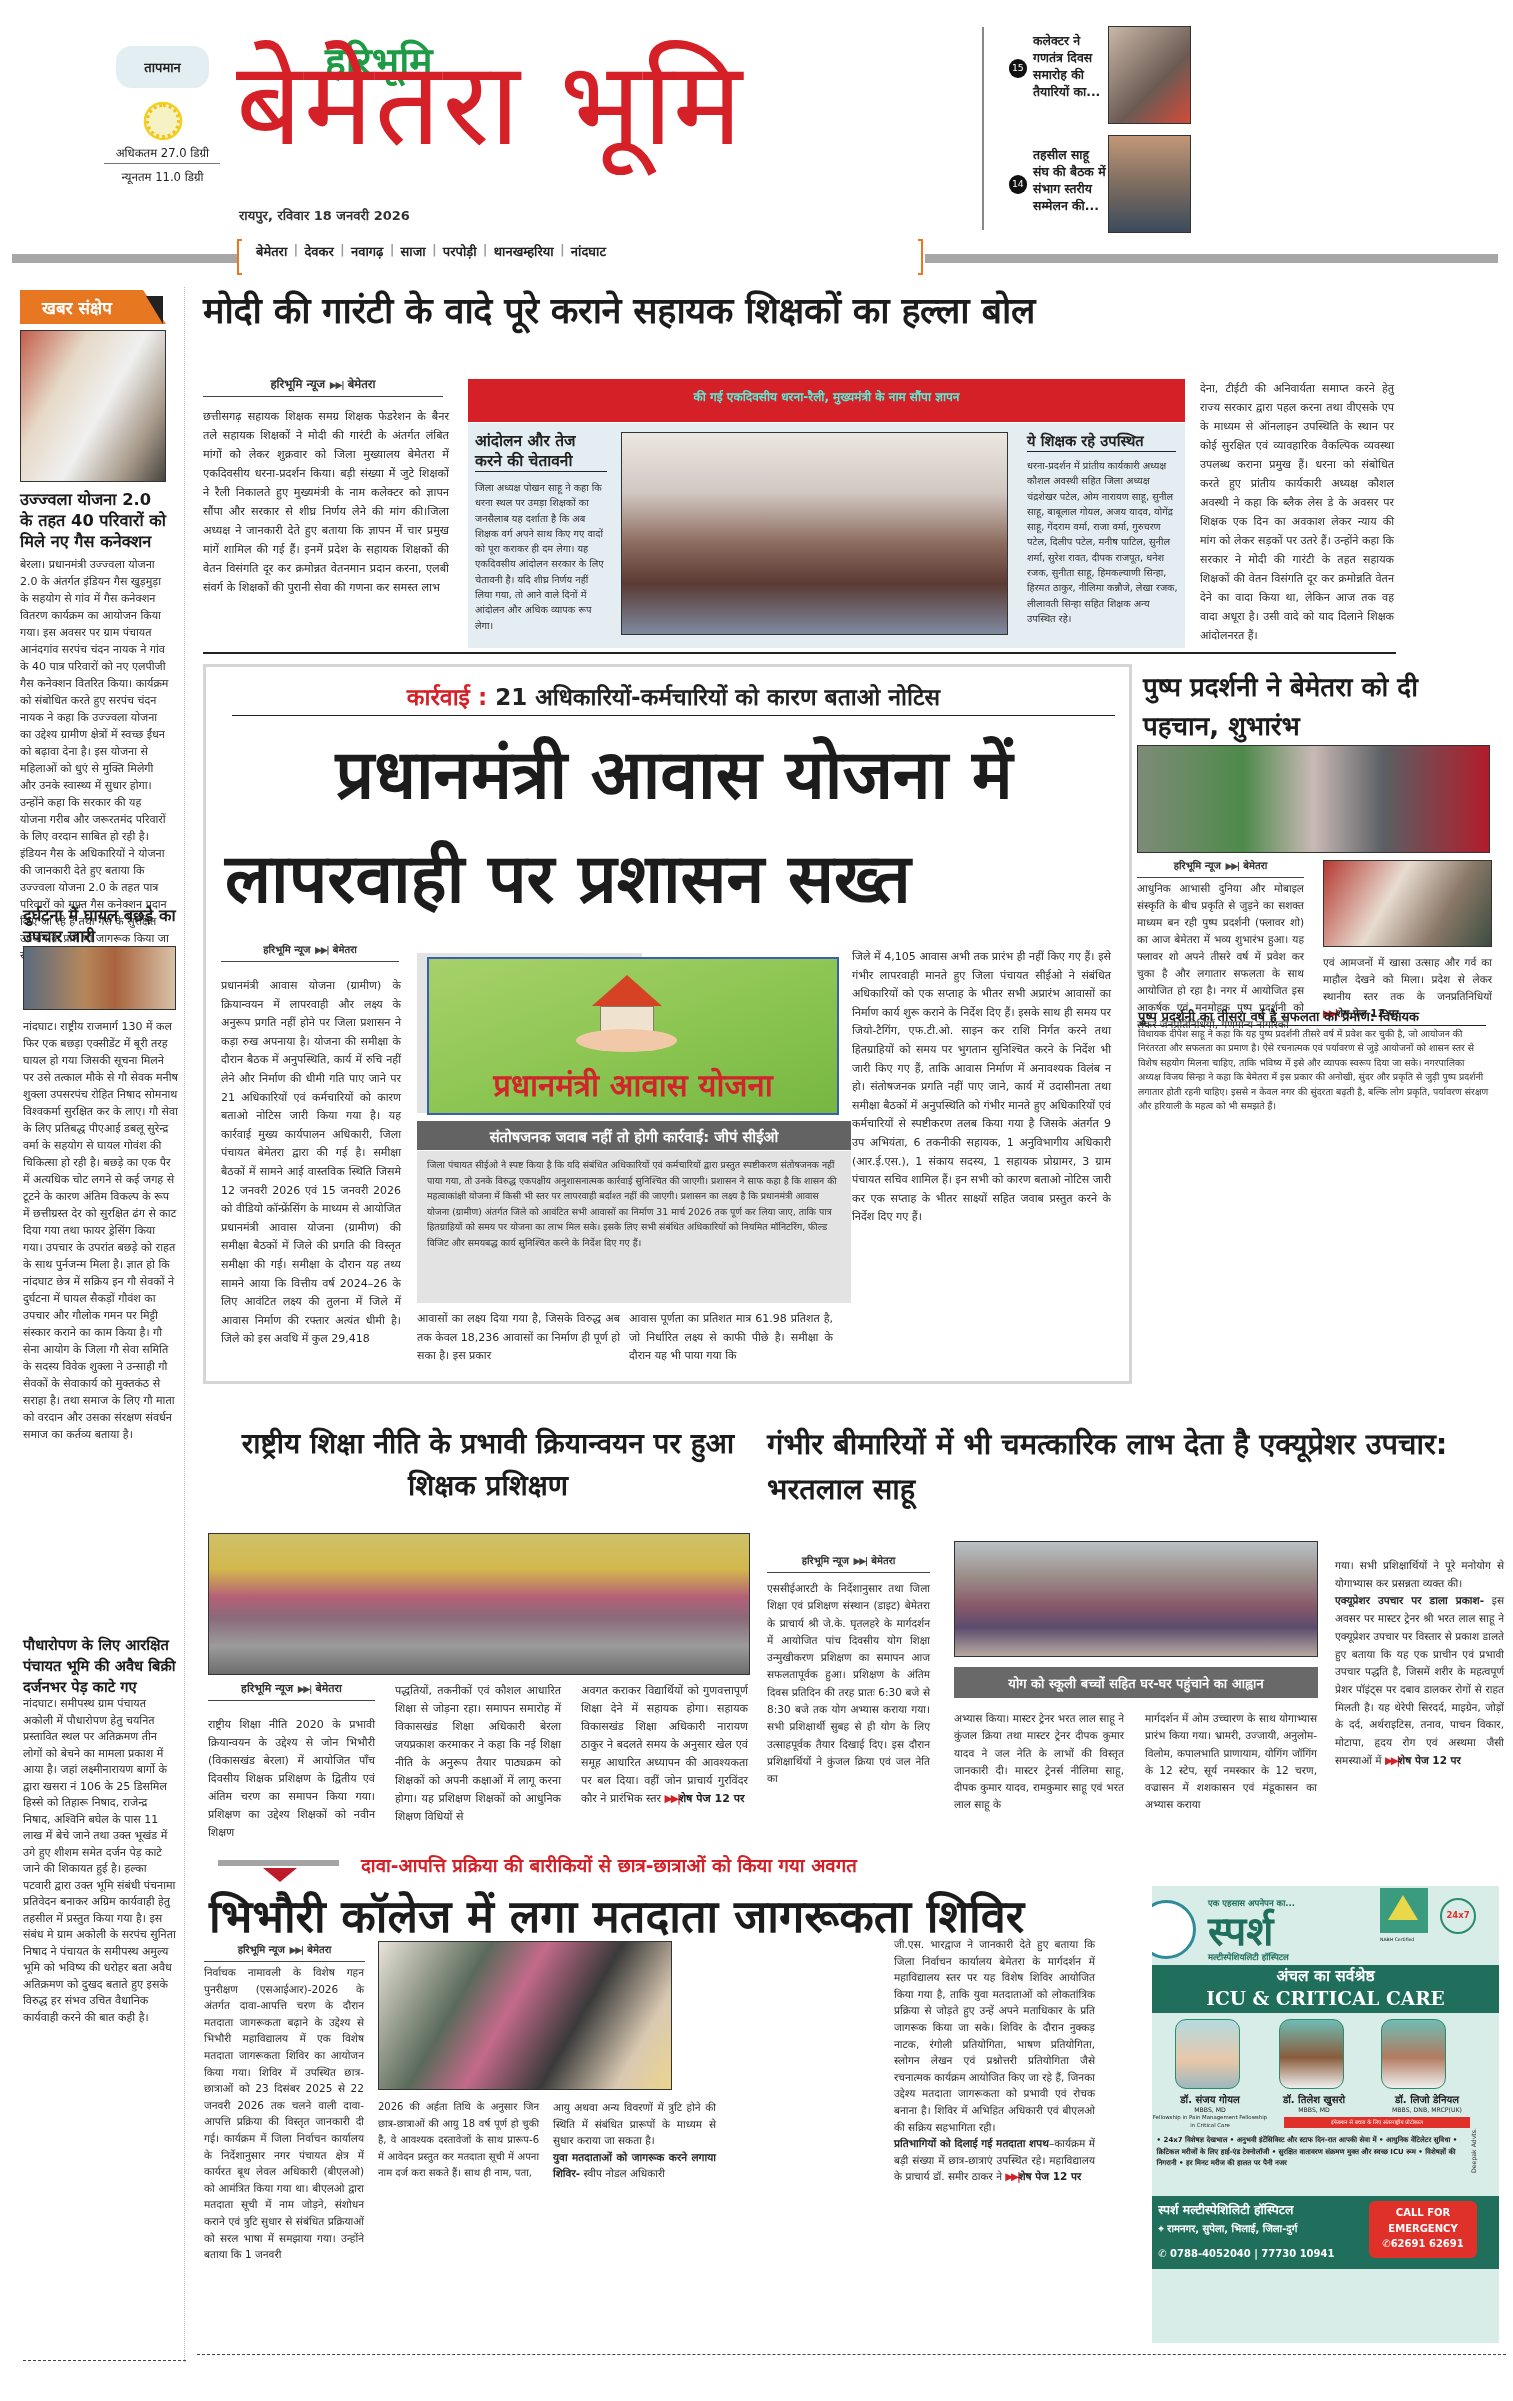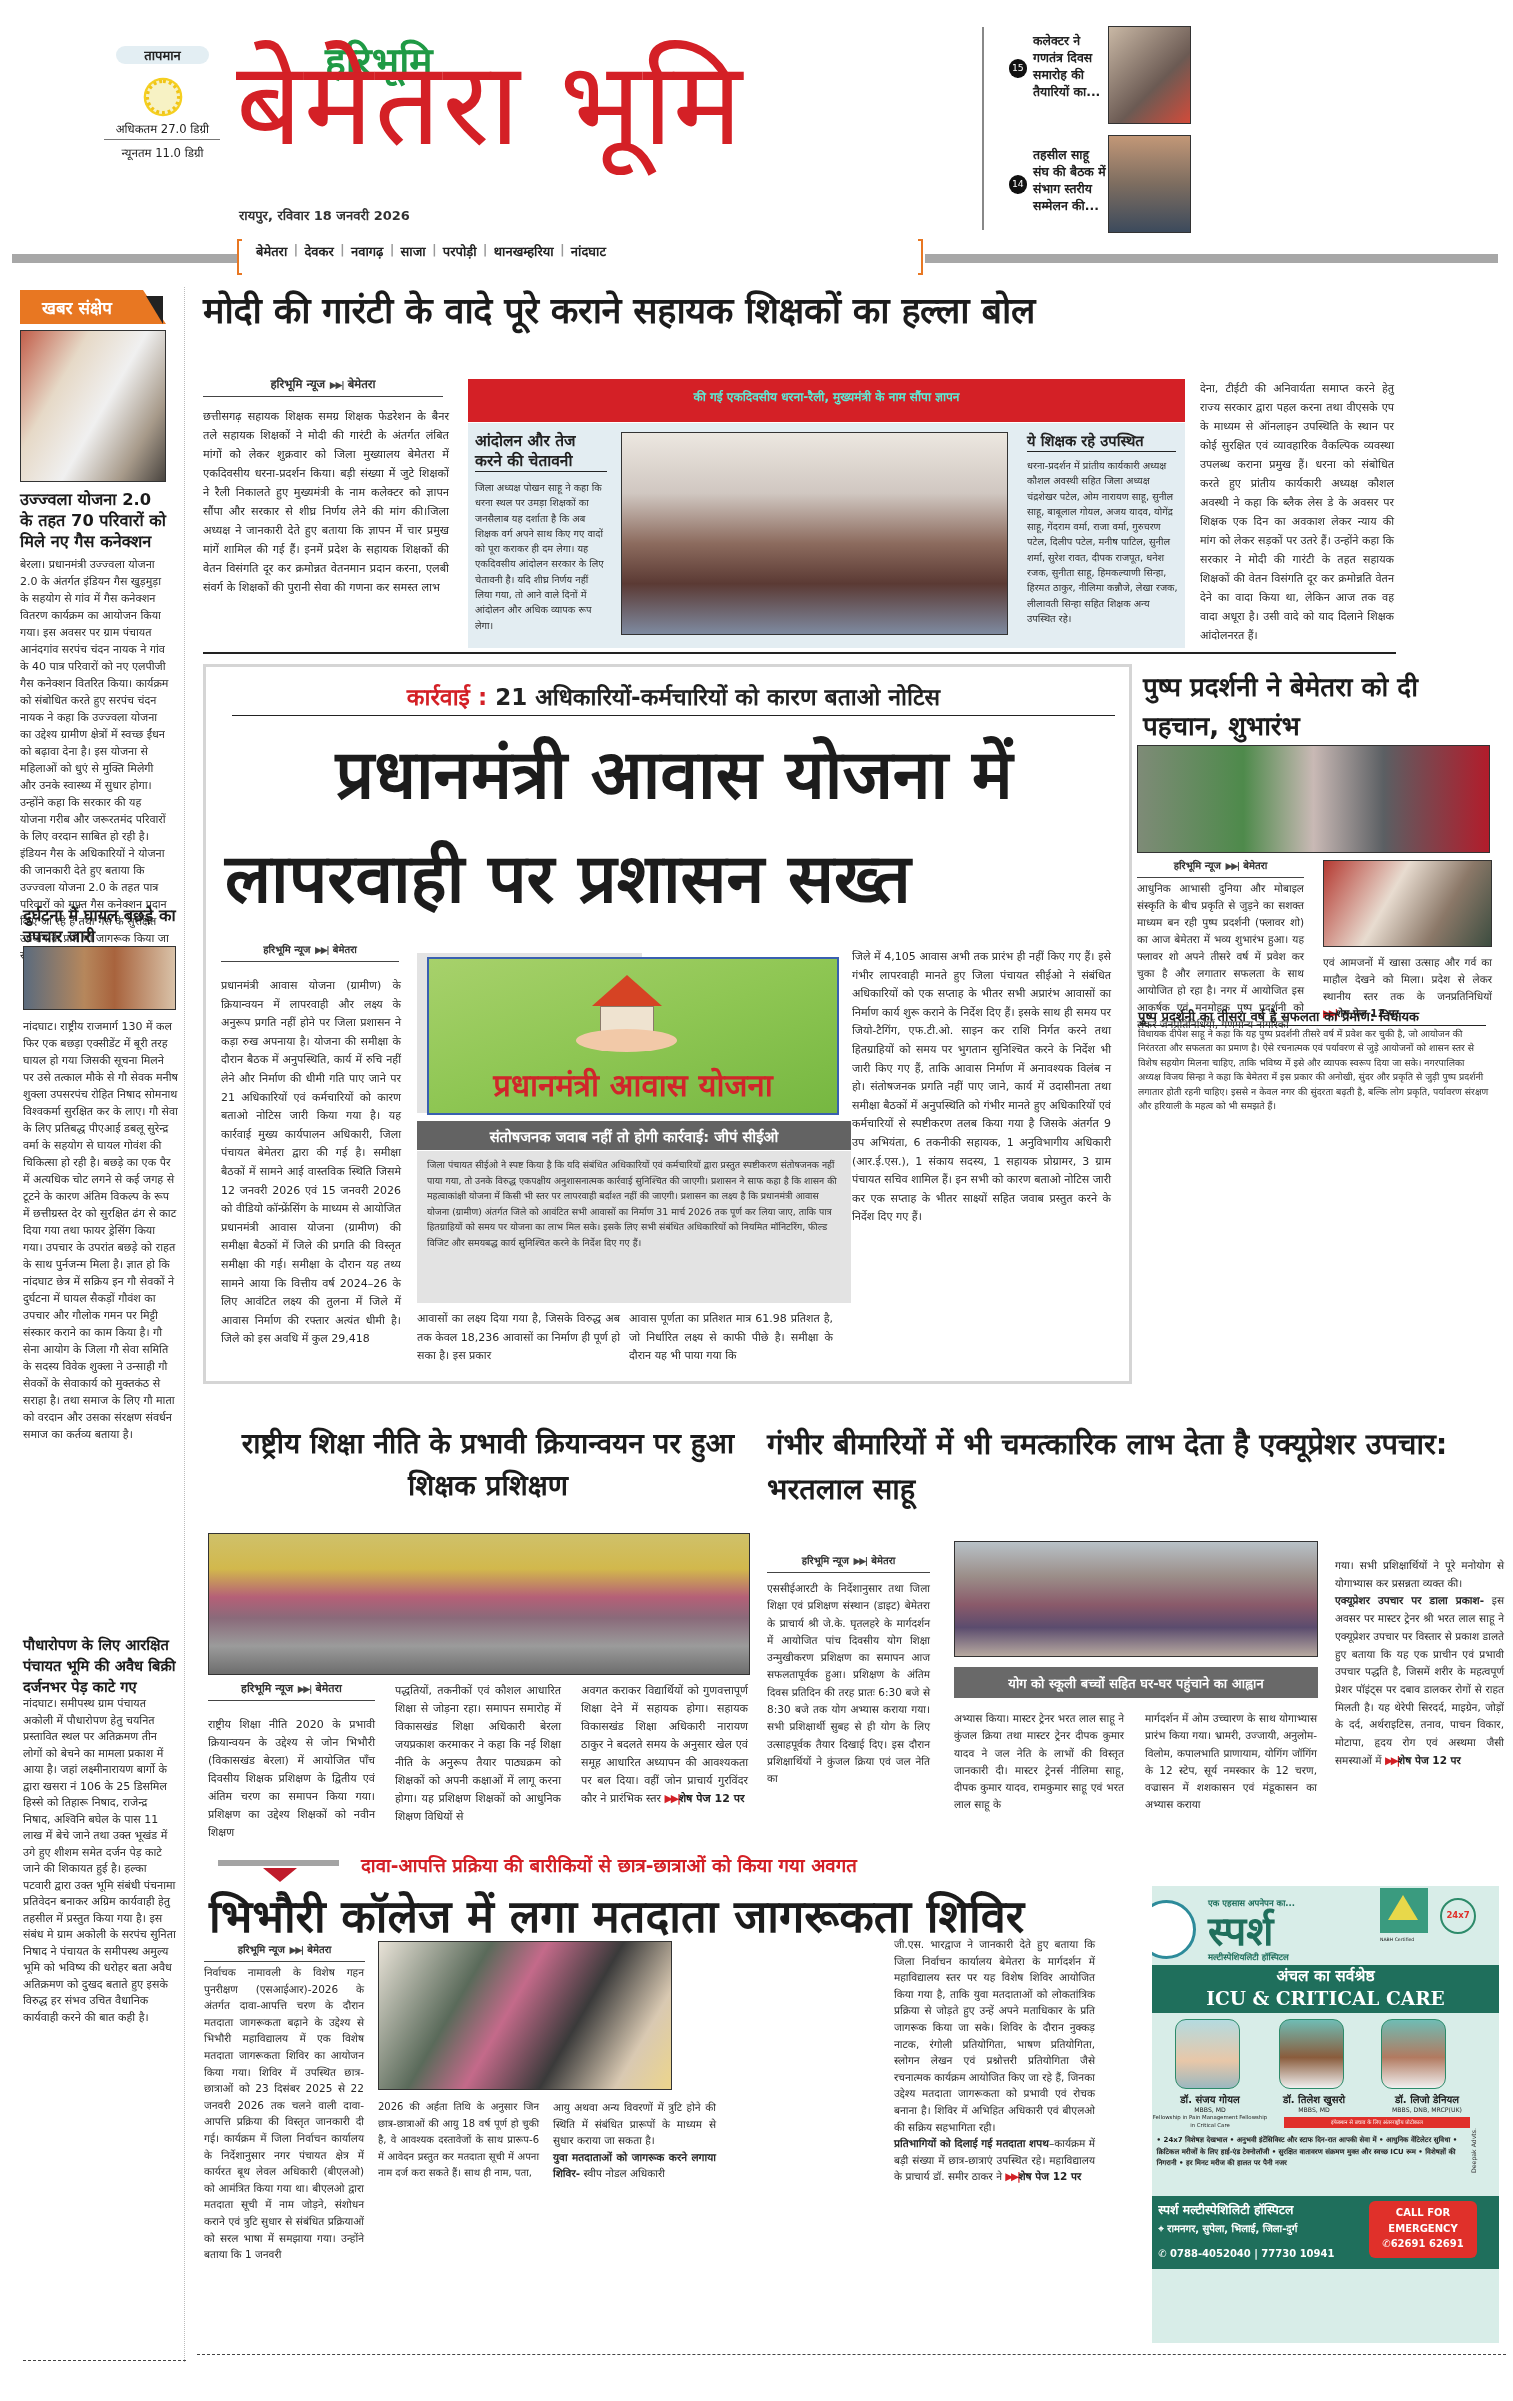--- a/index.html
+++ b/index.html
@@ -14,21 +14,21 @@
   .dash { position: absolute; border-top: 1.5px dashed #444; height: 0; }
   .cont { color: #222; font-weight: bold; white-space: nowrap; }
   .cont .tri { color: #d42026; letter-spacing: -2.3px; }
   .headline { font-weight: bold; color: #1c1c1c; line-height: 1.1; }
   .red { color: #d42026; }
 </style>
 </head>
 <body>
 
 <div class="abs" style="left:116px;top:46px;width:93px;">
-  <div style="background:#e3eef3;border-radius:15.5px;text-align:center;font-size:13px;font-weight:bold;padding:0 0;">तापमान</div>
+  <div style="background:#e3eef3;border-radius:15.5px;text-align:center;font-size:13px;font-weight:bold;padding:12px 0;">तापमान</div>
   <div style="width:34px;height:34px;margin:15.5px auto 7.7px;border-radius:50%;background:#f7f2c4;border:3.9px dotted #f0c419;box-shadow:0 0 0 2.3px #f5cf20;"></div>
   <div style="font-size:11.6px;text-align:center;padding-bottom:3.1px;border-bottom:1.5px solid #777;width:116px;margin-left:-11.6px;">अधिकतम 27.0 डिग्री</div>
   <div style="font-size:11.6px;text-align:center;padding-top:4.6px;width:116px;margin-left:-11.6px;">न्यूनतम 11.0 डिग्री</div>
 </div>
 
 <div class="abs" style="left:325px;top:33px;font-size:39px;font-weight:bold;color:#1f9a45;">हरिभूमि</div>
 <div class="abs" style="left:236px;top:46px;font-size:116px;color:#d42026;letter-spacing:1.5px;line-height:1;">बेमेतरा भूमि</div>
 <div class="abs" style="left:239px;top:206px;font-size:13px;font-weight:bold;color:#333;">रायपुर, रविवार 18 जनवरी 2026</div>
 
 <div class="abs" style="left:12.4px;top:254px;width:225px;height:9.3px;background:#a7a7a7;"></div>
@@ -63,21 +63,21 @@
   <div class="photo" style="position:absolute;left:115px;top:3.1px;width:83px;height:98px;background:linear-gradient(180deg,#c29777,#7d6d60 50%,#3c4a5c);"></div>
 </div>
 
 <div class="abs" style="left:184px;top:287px;width:0.8px;height:2075px;border-left:1.5px dotted #bbb;"></div>
 <div class="abs" style="left:20px;top:290px;width:146px;height:34px;background:#e87722;">
   <span style="position:absolute;left:22px;top:6.2px;color:#fff;font-size:17px;font-weight:bold;">खबर संक्षेप</span>
   <span style="position:absolute;right:0;top:0;width:0;height:0;border-top:34px solid #fff;border-left:23px solid transparent;"></span>
   <span style="position:absolute;right:3.1px;top:6.2px;width:0;height:0;border-top:28px solid #222;border-left:17px solid transparent;"></span>
 </div>
 <div class="abs photo" style="left:20px;top:330px;width:146px;height:152px;background:linear-gradient(120deg,#c25e4a 0%,#e6d9c7 30%,#f0f0f0 55%,#a79a8a 80%,#49443f 100%);"></div>
-<div class="abs headline" style="left:20px;top:489px;width:147px;font-size:16.3px;line-height:21px;">उज्ज्वला योजना 2.0 के तहत 70 परिवारों को मिले नए गैस कनेक्शन</div>
+<div class="abs headline" style="left:20px;top:489px;width:147px;font-size:16.3px;line-height:21px;">उज्ज्वला योजना 2.0 के तहत 40 परिवारों को मिले नए गैस कनेक्शन</div>
 <div class="abs" style="left:20px;top:556px;width:149px;font-size:11px;line-height:17px;color:#2a2a2a;">बेरला। प्रधानमंत्री उज्ज्वला योजना 2.0 के अंतर्गत इंडियन गैस खुड़मुड़ा के सहयोग से गांव में गैस कनेक्शन वितरण कार्यक्रम का आयोजन किया गया। इस अवसर पर ग्राम पंचायत आनंदगांव सरपंच चंदन नायक ने गांव के 40 पात्र परिवारों को नए एलपीजी गैस कनेक्शन वितरित किया। कार्यक्रम को संबोधित करते हुए सरपंच चंदन नायक ने कहा कि उज्ज्वला योजना का उद्देश्य ग्रामीण क्षेत्रों में स्वच्छ ईंधन को बढ़ावा देना है। इस योजना से महिलाओं को धुएं से मुक्ति मिलेगी और उनके स्वास्थ्य में सुधार होगा। उन्होंने कहा कि सरकार की यह योजना गरीब और जरूरतमंद परिवारों के लिए वरदान साबित हो रही है। इंडियन गैस के अधिकारियों ने योजना की जानकारी देते हुए बताया कि उज्ज्वला योजना 2.0 के तहत पात्र परिवारों को मुफ्त गैस कनेक्शन प्रदान किए जा रहे है तथा गैस के सुरक्षित उपयोग के प्रति भी जागरूक किया जा रहा है।</div>
 <div class="abs headline" style="left:23px;top:905px;width:155px;font-size:16.3px;line-height:21px;">दुर्घटना में घायल बछड़े का उपचार जारी</div>
 <div class="abs photo" style="left:23px;top:946px;width:153px;height:64px;background:linear-gradient(90deg,#5b6b7d,#b6875c 40%,#a8633d 60%,#d9c2a8);"></div>
 <div class="abs" style="left:23px;top:1018px;width:155px;font-size:11px;line-height:17px;color:#2a2a2a;">नांदघाट। राष्ट्रीय राजमार्ग 130 में कल फिर एक बछड़ा एक्सीडेंट में बूरी तरह घायल हो गया जिसकी सूचना मिलने पर उसे तत्काल मौके से गौ सेवक मनीष शुक्ला उपसरपंच रोहित निषाद सोमनाथ विश्वकर्मा सुरक्षित कर के लाए। गौ सेवा के लिए प्रतिबद्ध पीएआई डबलू सुरेन्द्र वर्मा के सहयोग से घायल गोवंश की चिकित्सा हो रही है। बछड़े का एक पैर में अत्यधिक चोट लगने से कई जगह से टूटने के कारण अंतिम विकल्प के रूप में छत्तीग्रस्त देर को सुरक्षित ढंग से काट दिया गया तथा फायर ड्रेसिंग किया गया। उपचार के उपरांत बछड़े को राहत के साथ पुर्नजन्म मिला है। ज्ञात हो कि नांदघाट छेत्र में सक्रिय इन गौ सेवकों ने दुर्घटना में घायल सैकड़ों गौवंश का उपचार और गौलोक गमन पर मिट्टी संस्कार कराने का काम किया है। गौ सेना आयोग के जिला गौ सेवा समिति के सदस्य विवेक शुक्ला ने उन्साही गौ सेवकों के सेवाकार्य को मुक्तकंठ से सराहा है। तथा समाज के लिए गौ माता को वरदान और उसका संरक्षण संवर्धन समाज का कर्तव्य बताया है।</div>
 <div class="abs headline" style="left:23px;top:1634px;width:159px;font-size:14.7px;line-height:21px;">पौधारोपण के लिए आरक्षित पंचायत भूमि की अवैध बिक्री दर्जनभर पेड़ काटे गए</div>
 <div class="abs" style="left:23px;top:1696px;width:155px;font-size:11px;line-height:16.5px;color:#2a2a2a;">नांदघाट। समीपस्थ ग्राम पंचायत अकोली में पौधारोपण हेतु चयनित प्रस्तावित स्थल पर अतिक्रमण तीन लोगों को बेचने का मामला प्रकाश में आया है। जहां लक्ष्मीनारायण बार्गो के द्वारा खसरा नं 106 के 25 डिसमिल हिस्से को तिहारू निषाद, राजेन्द्र निषाद, अश्विनि बघेल के पास 11 लाख में बेचे जाने तथा उक्त भूखंड में उगे हुए शीशम समेत दर्जन पेड़ काटे जाने की शिकायत हुई है। हल्का पटवारी द्वारा उक्त भूमि संबंधी पंचनामा प्रतिवेदन बनाकर अग्रिम कार्यवाही हेतु तहसील में प्रस्तुत किया गया है। इस संबंध मे ग्राम अकोली के सरपंच सुनिता निषाद ने पंचायत के समीपस्थ अमुल्य भूमि को भविष्य की धरोहर बता अवैध अतिक्रमण को दुखद बताते हुए इसके विरुद्ध हर संभव उचित वैधानिक कार्यवाही करने की बात कही है।</div>
 <div class="dash" style="left:23px;top:2360px;width:163px;"></div>
 
 <div class="abs headline" style="left:203px;top:291px;width:1301px;font-size:36px;white-space:nowrap;letter-spacing:-0.4px;">मोदी की गारंटी के वादे पूरे कराने सहायक शिक्षकों का हल्ला बोल</div>
 <div class="abs byline" style="left:203px;top:376px;width:240px;">

